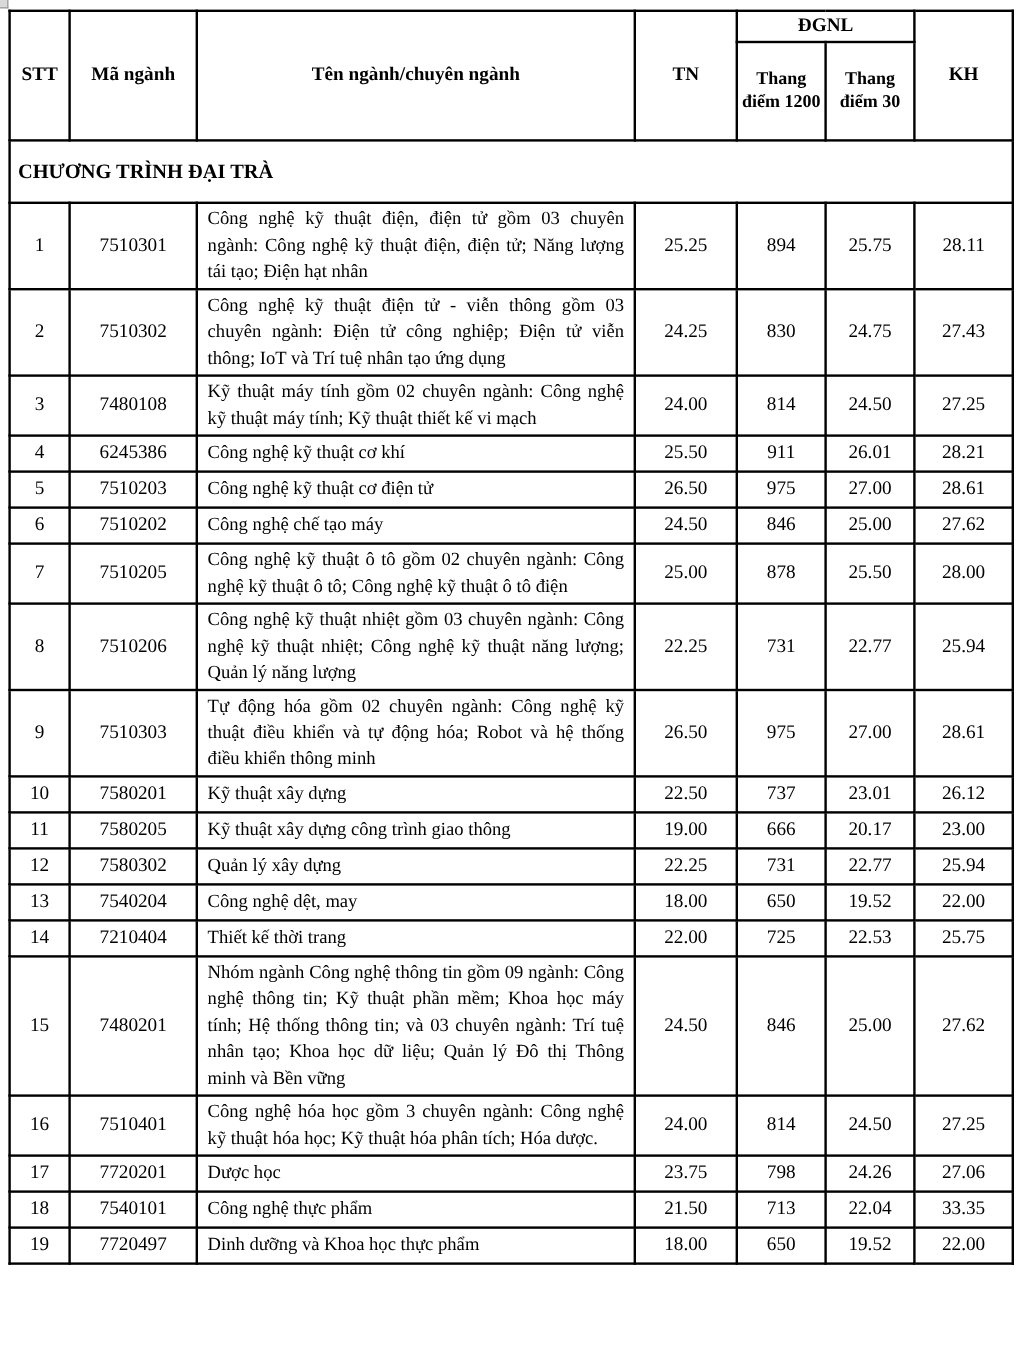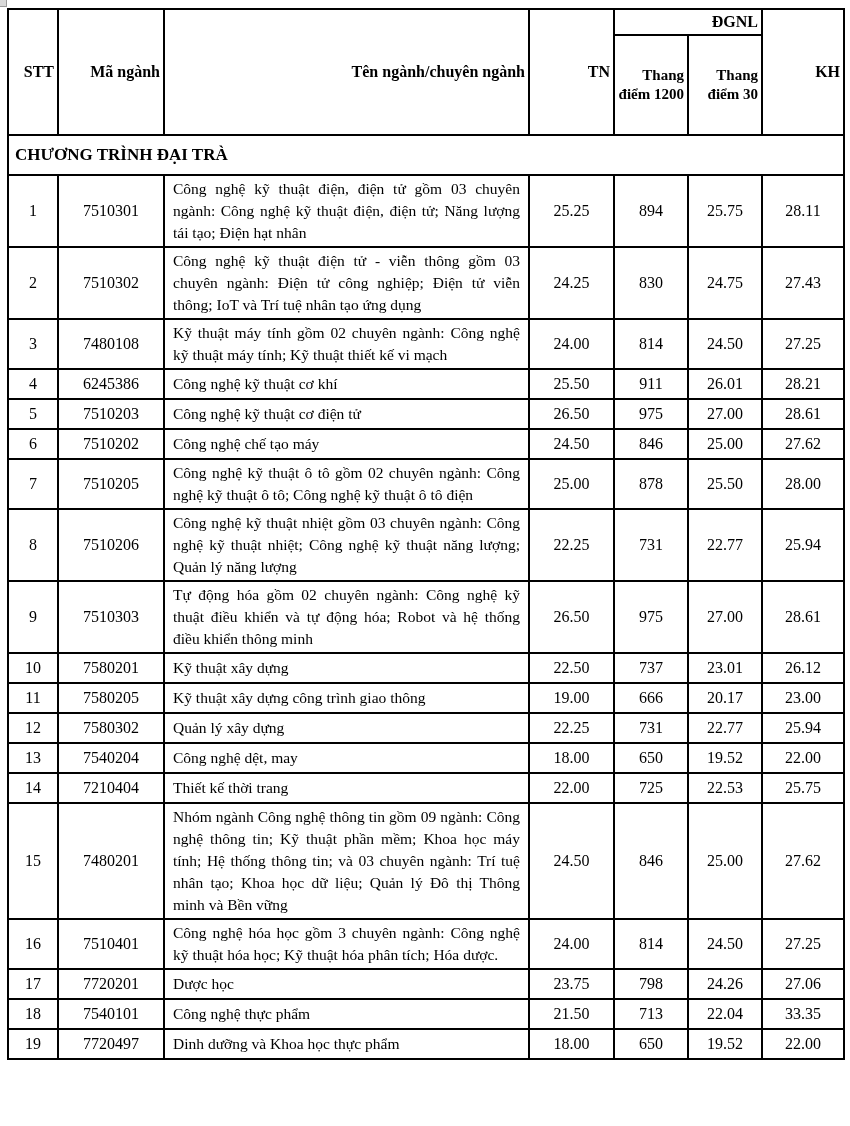--- a/index.html
+++ b/index.html
@@ -29,33 +29,33 @@
     border-collapse: collapse;
     table-layout: fixed;
   }
   .score-table th, .score-table td {
     border: 2px solid #000000;
     background: #ffffff;
     vertical-align: middle;
   }
   .score-table thead th {
     font-weight: bold;
-    text-align: right;
+    text-align: center;
     font-size: 16px;
     padding: 2px 3px;
     line-height: 20px;
   }
   .score-table thead .dgnl-th { height: 26px; font-size: 16px; }
-  .score-table thead .sub-th { font-size: 15px; line-height: 19px; height: 100px; }
+  .score-table thead .sub-th { font-size: 15px; line-height: 19px; height: 82px; }
   .section-row td {
     font-weight: bold;
     font-size: 17px;
     text-align: left;
     padding: 4px 6px;
-    height: 40px;
+    height: 52px;
   }
   .data-row td { height: 30px; }
   .cell-center {
     text-align: center;
     font-size: 16px;
     padding: 2px 2px;
   }
   .cell-name {
     text-align: justify;
     font-size: 15.5px;

